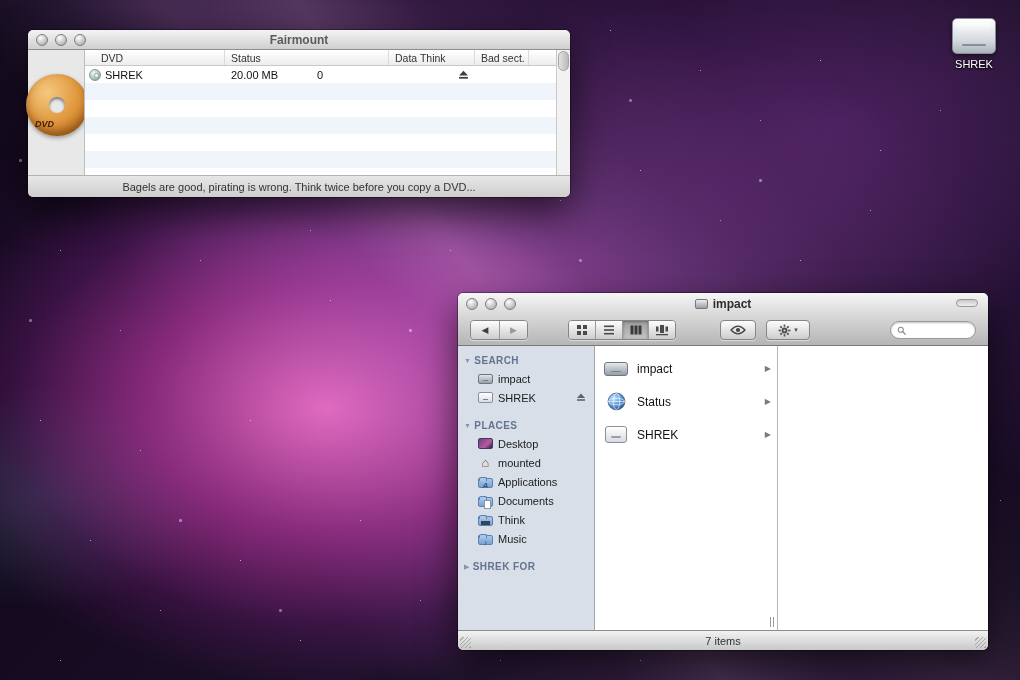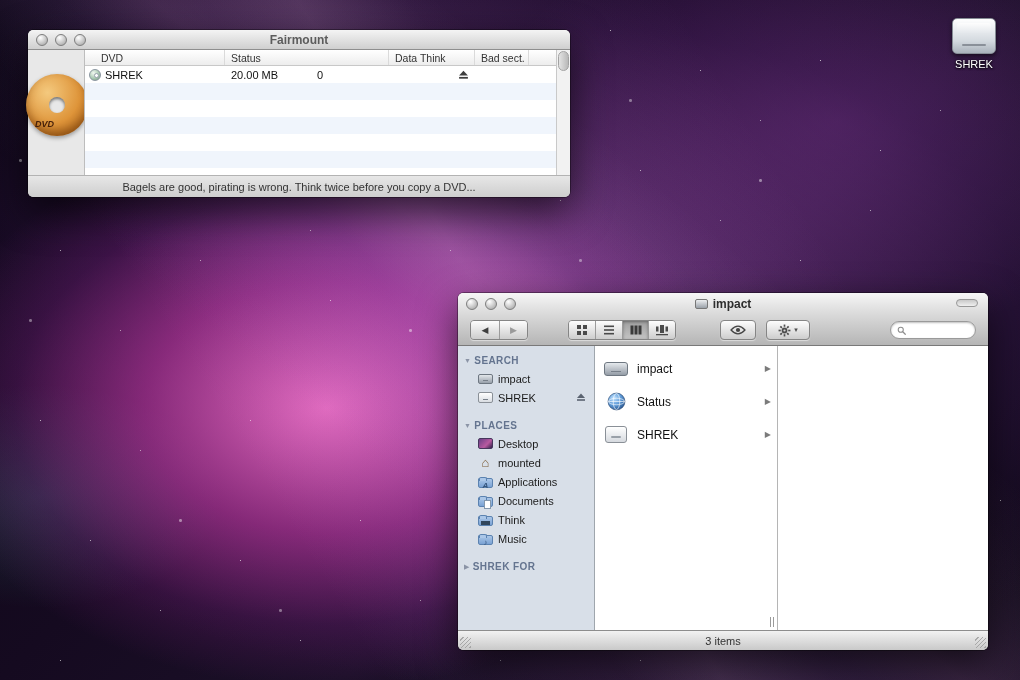--- a/index.html
+++ b/index.html
@@ -429,21 +429,21 @@
               <i></i>
               <i></i>
             </span>
         </div>
         <div class="col2"></div>
       </div>
     </div>
 
     <footer class="statusbar">
       <span class="grip gl"></span>
-      <span>3 items</span>
+      <span>7 items</span>
       <span class="grip gr"></span>
     </footer>
   </section>
 
   <div class="desk-icon">
     <div class="drive-big"></div>
     <div class="desk-label">SHREK</div>
   </div>
 </div>
 

